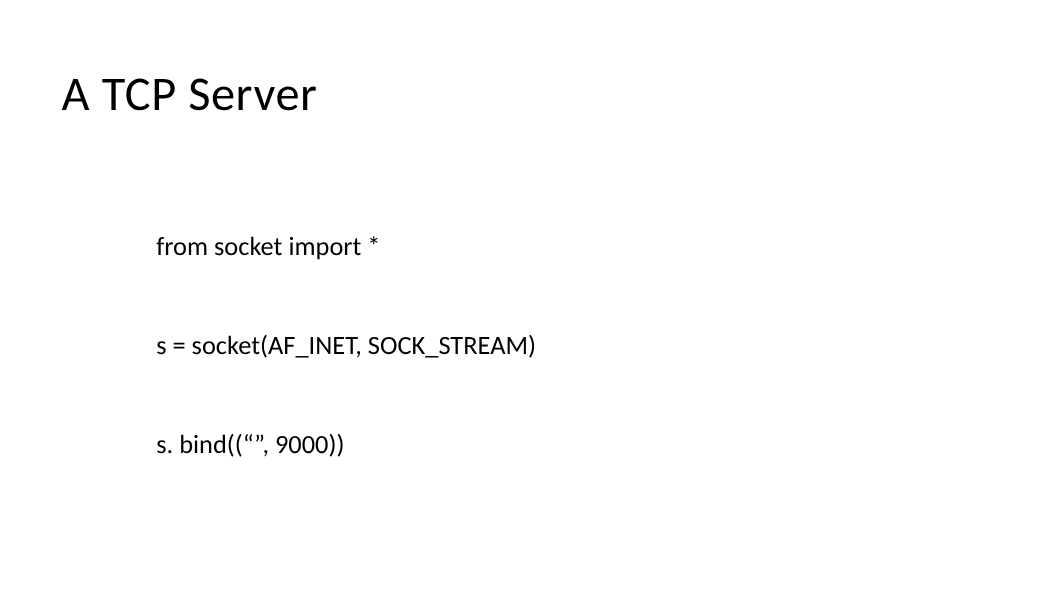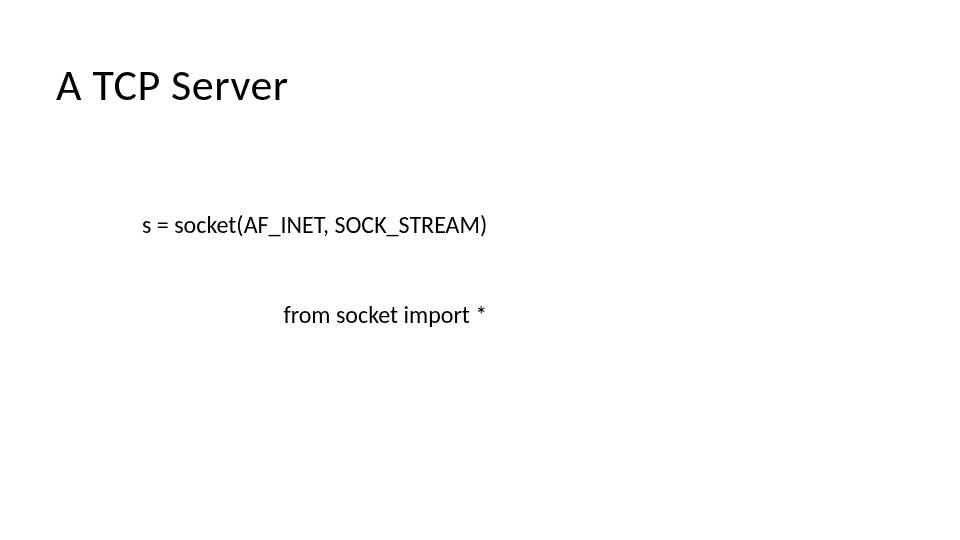--- a/index.html
+++ b/index.html
@@ -10,21 +10,20 @@
     background: #ffffff;
     font-family: Calibri, "Segoe UI", Arial, sans-serif;
     color: #000000;
     overflow: hidden;
   }
   .slide {
     position: relative;
     width: 896px;
     height: 540px;
     box-sizing: border-box;
-    text-align: right;
   }
   .title {
     position: absolute;
     left: 56px;
     top: 58px;
     font-size: 44px;
     font-weight: 400;
     letter-spacing: 0.5px;
     color: #000;
   }
@@ -39,22 +38,23 @@
   }
   .code .line { display: block; }
 </style>
 </head>
 <body>
 
 <div class="slide">
   <div class="title">A TCP Server</div>
 
   <div class="code">
+    <span class="line">from socket import *</span>
     <span class="line">s = socket(AF_INET, SOCK_STREAM)</span>
-    <span class="line">from socket import *</span>
+    <span class="line">s. bind((“”, 9000))</span>
     
     
     
     
     
     
   </div>
 </div>
 
 </body></html>

